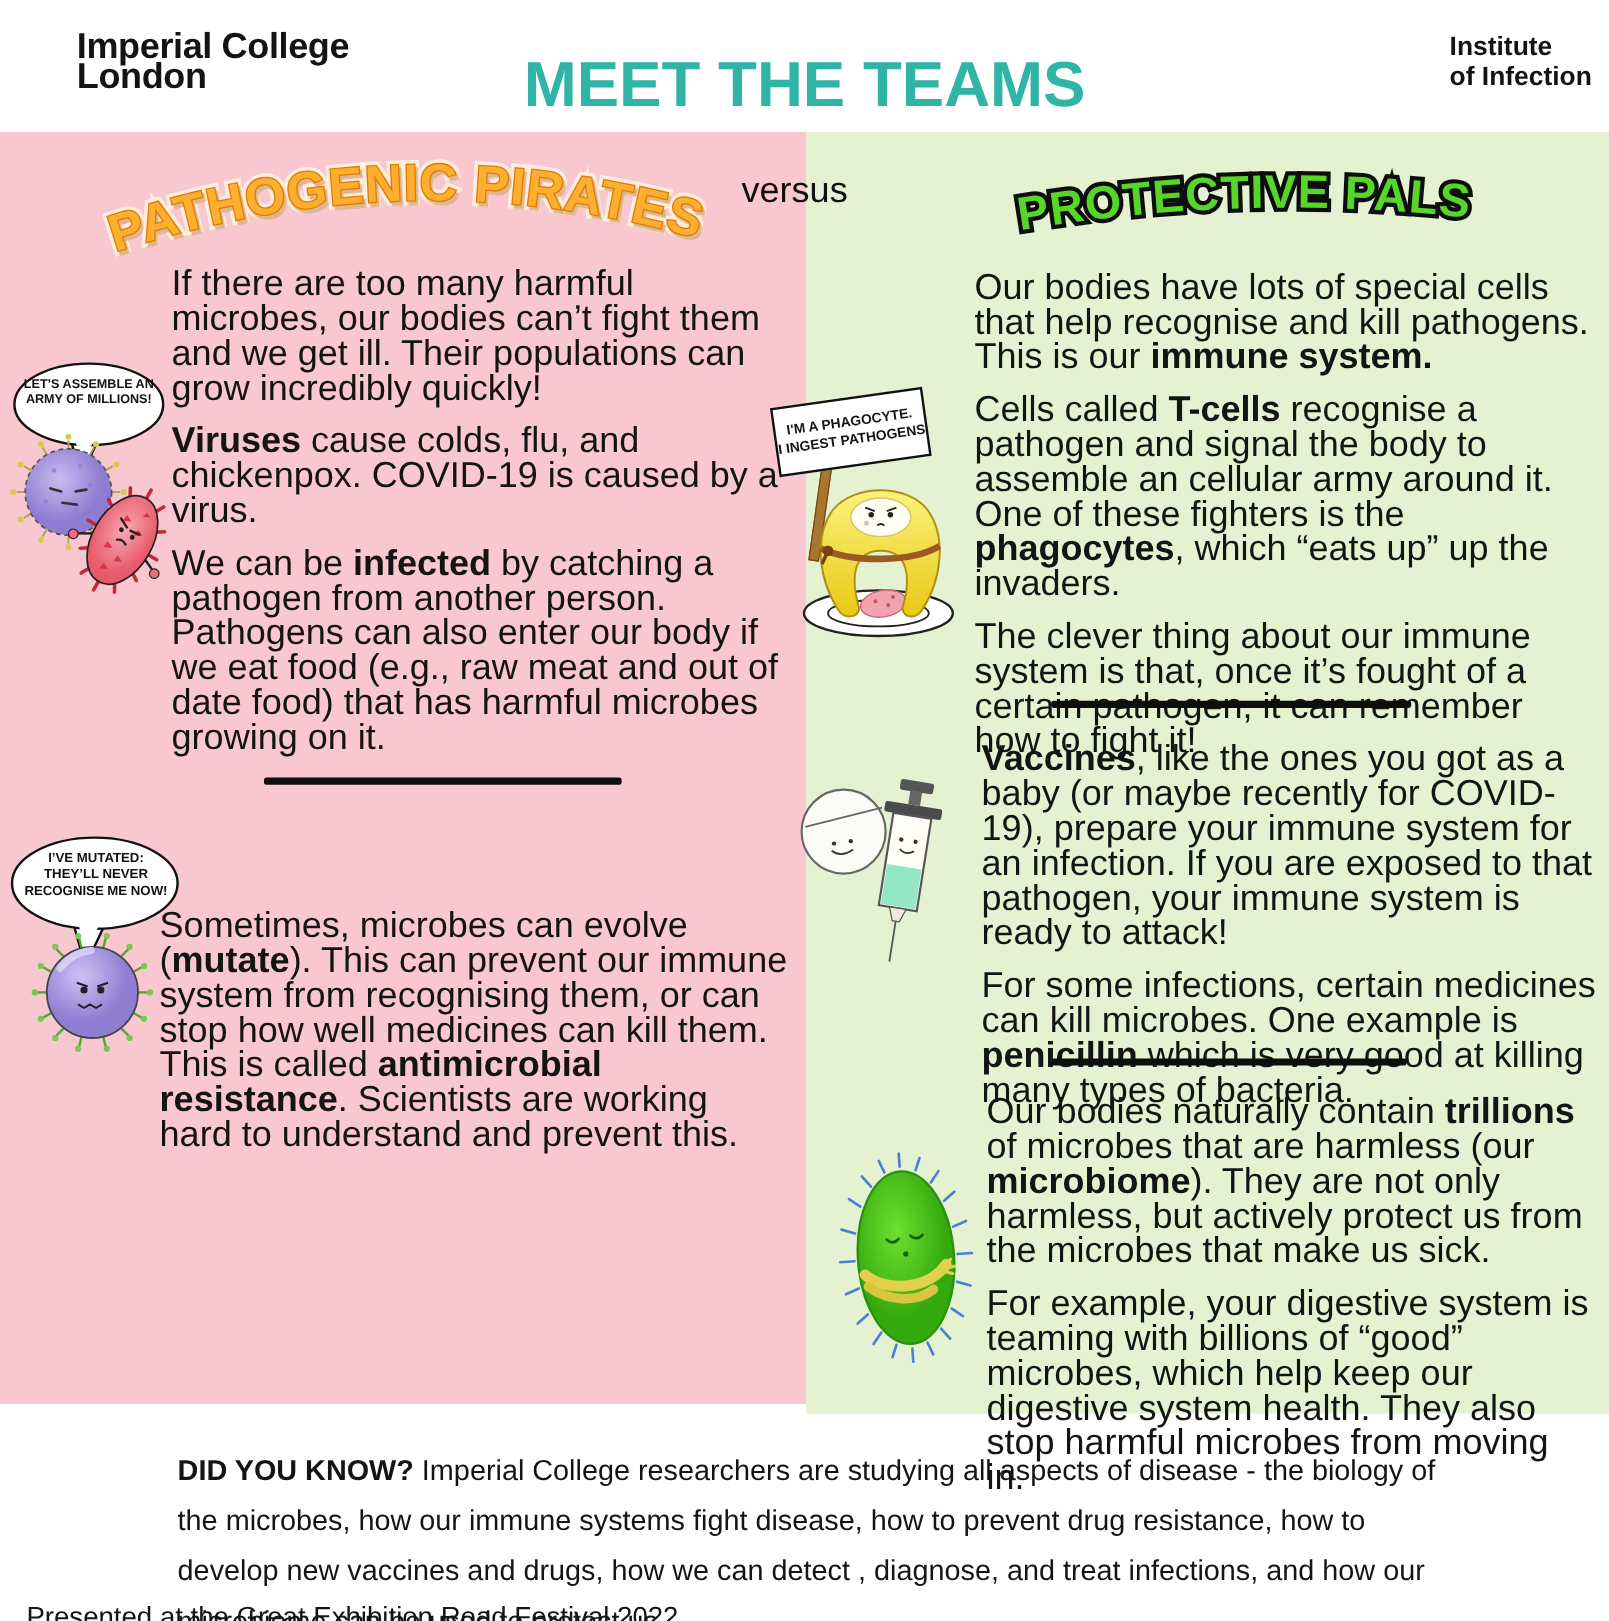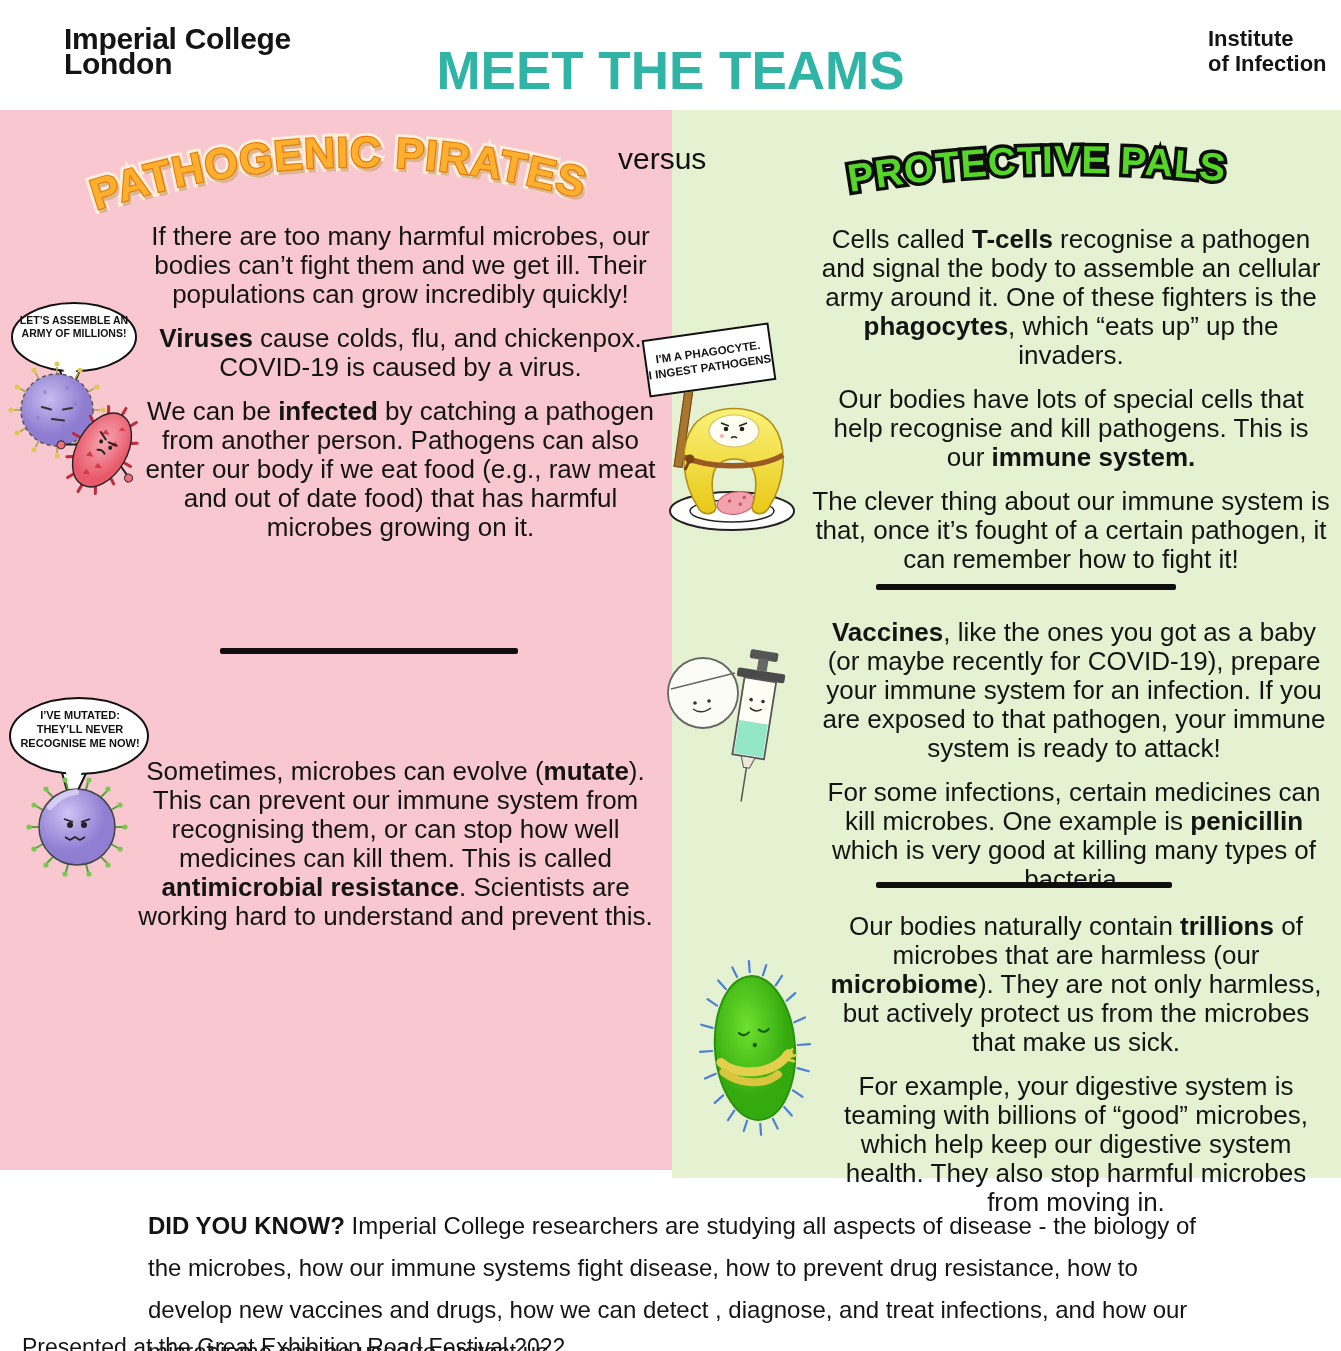--- a/index.html
+++ b/index.html
@@ -15,21 +15,21 @@
   .abs{position:absolute;}
   
   .logo{left:18px;top:26px;font-size:30px;font-weight:bold;line-height:25px;letter-spacing:-0.3px;margin-left:46px;}
   .main-title{left:0;right:0;top:40px;text-align:center;font-size:53px;font-weight:bold;color:var(--teal);letter-spacing:0px;}
   .institute{left:1208px;top:26px;font-size:22px;font-weight:bold;line-height:25px;}
   
   .panel-left{left:0;top:110px;width:672px;height:1060px;background:var(--pink);}
   .panel-right{left:672px;top:110px;width:669px;height:1068px;background:var(--green);}
   .versus{left:618px;top:142px;font-size:30px;color:#111;z-index:5;}
   
-  .copy p{font-size:26px;line-height:29px;margin:0 0 15px 0;text-align:center;}
+  .copy p{font-size:30px;line-height:29px;margin:0 0 15px 0;}
   .copy p b{font-weight:bold;}
   .block-l1{left:143px;top:222px;width:515px;}
   .block-l2{left:133px;top:757px;width:525px;}
   .block-r1{left:812px;top:225px;width:518px;}
   .block-r2{left:818px;top:618px;width:512px;}
   .block-r3{left:822px;top:912px;width:508px;}
   .divider{height:6px;background:#0e0e0e;border-radius:2px;z-index:4;}
   .div-l{left:220px;top:648px;width:298px;}
   .div-r1{left:876px;top:584px;width:300px;}
   .div-r2{left:876px;top:882px;width:296px;}
@@ -250,22 +250,22 @@
     </g>
     <circle cx="57" cy="52" r="38" fill="url(#pGrad2)" stroke="#444" stroke-width="1.5"></circle>
     <path d="M 30,32 q 10,-13 26,-15" stroke="#e6defa" stroke-width="6" fill="none" opacity="0.7" stroke-linecap="round"></path>
     <circle cx="50" cy="50" r="3" fill="#222"></circle>
       <circle cx="64" cy="50" r="3" fill="#222"></circle>
     <path d="M 44,44 l 9,3 M 70,44 l -9,3" stroke="#222" stroke-width="1.8" fill="none"></path>
     <path d="M 45,62 l 5,3 l 5,-3 l 5,3 l 5,-3" stroke="#222" stroke-width="1.6" fill="none"></path>
   </svg>
 
   <div class="abs copy block-r1">
+    <p>Our bodies have lots of special cells that help recognise and kill pathogens. This is our <b>immune system.</b></p>
     <p>Cells called <b>T-cells</b> recognise a pathogen and signal the body to assemble an cellular army around it. One of these fighters is the <b>phagocytes</b>, which “eats up” up the invaders.</p>
-    <p>Our bodies have lots of special cells that help recognise and kill pathogens. This is our <b>immune system.</b></p>
     <p>The clever thing about our immune system is that, once it’s fought of a certain pathogen, it can remember how to fight it!</p>
   </div>
   <div class="abs divider div-r1"></div>
   <div class="abs copy block-r2">
     <p><b>Vaccines</b>, like the ones you got as a baby (or maybe recently for COVID-19), prepare your immune system for an infection. If you are exposed to that pathogen, your immune system is ready to attack!</p>
     <p>For some infections, certain medicines can kill microbes. One example is <b>penicillin</b> which is very good at killing many types of bacteria.</p>
   </div>
   <div class="abs divider div-r2"></div>
   <div class="abs copy block-r3">
     <p>Our bodies naturally contain <b>trillions</b> of microbes that are harmless (our <b>microbiome</b>). They are not only harmless, but actively protect us from the microbes that make us sick.</p>

